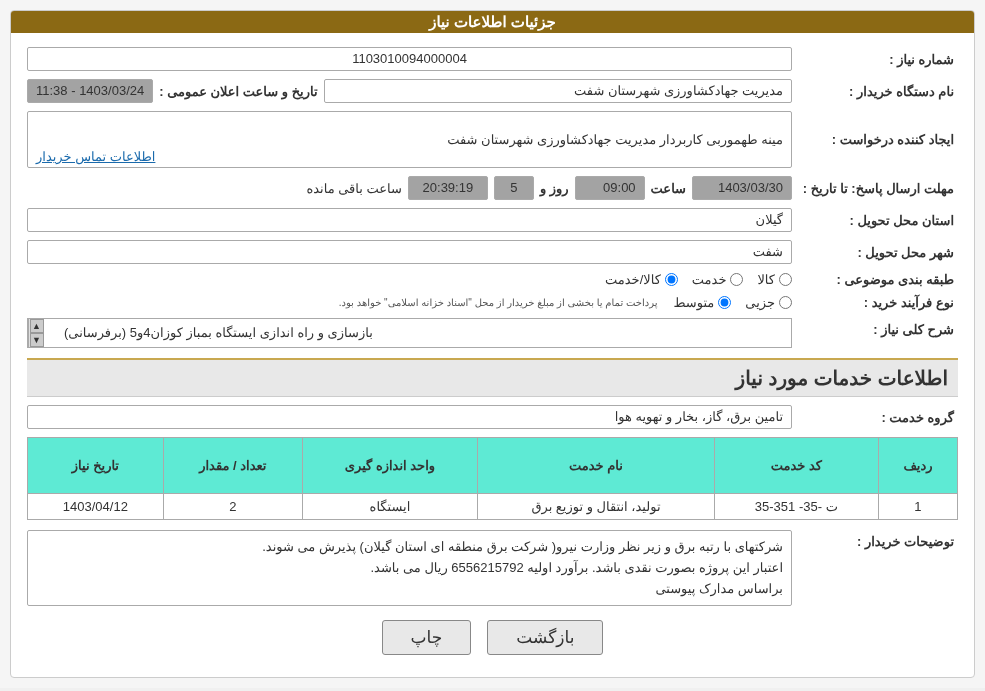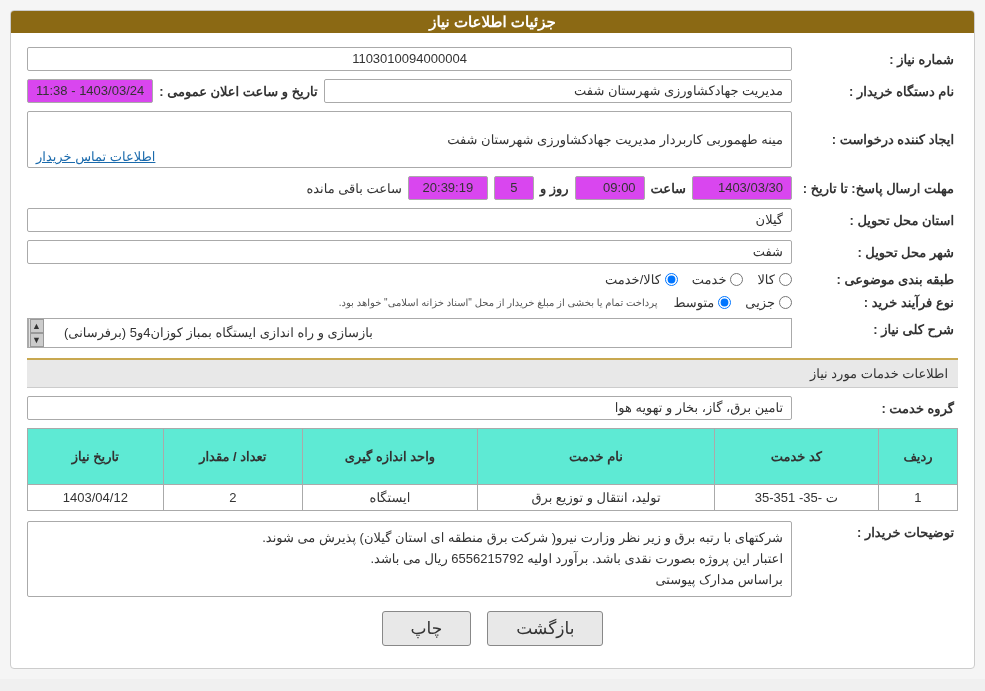--- a/index.html
+++ b/index.html
@@ -50,34 +50,34 @@
     .info-value {
       flex: 1;
       background: #fff;
       border: 1px solid #aaa;
       padding: 3px 8px;
       border-radius: 2px;
       min-height: 24px;
       text-align: right;
     }
     .date-box {
-      background: #d946ef;
+      background: #a3a3a3;
       border: 1px solid #aaa;
       padding: 3px 8px;
       border-radius: 2px;
       min-height: 24px;
     }
     
     .section-header {
       background: #e8e8e8;
       border-top: 2px solid #c8a850;
       border-bottom: 1px solid #ccc;
       padding: 6px 10px;
-      font-weight: normal;
-      font-size: 13px;
+      font-weight: bold;
+      font-size: 20px;
       margin: 10px 0 8px 0;
       text-align: right;
     }
     
     .data-table {
       width: 100%;
       border-collapse: collapse;
       margin-bottom: 10px;
     }
     .data-table th {

